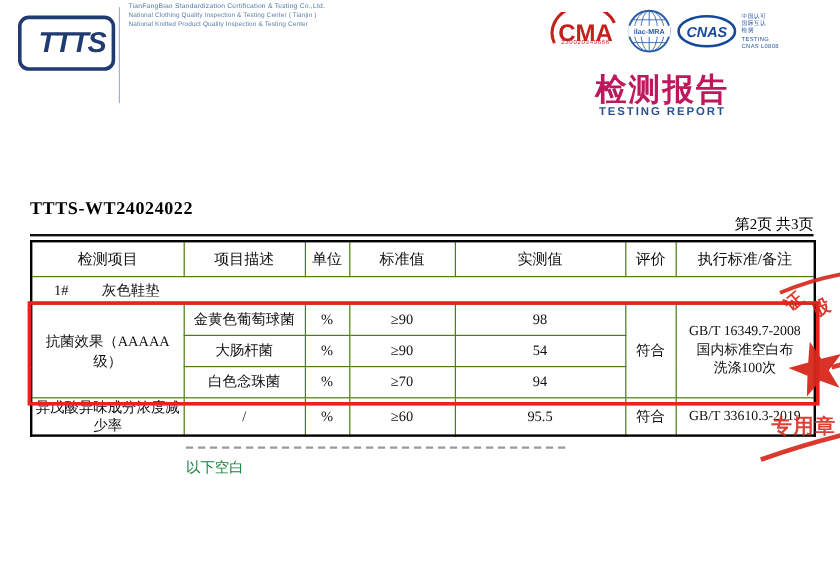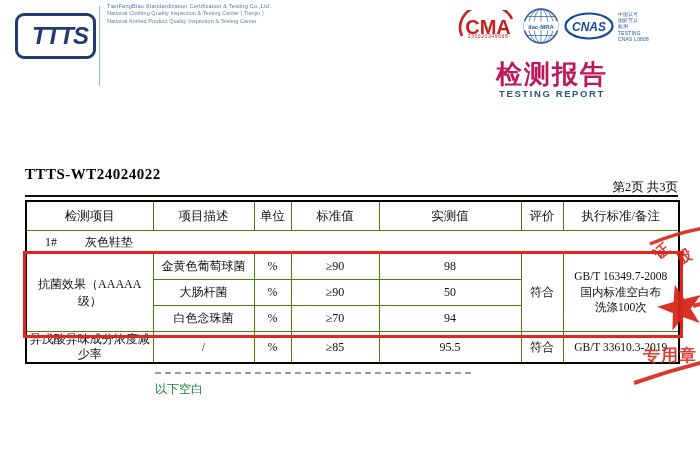--- a/index.html
+++ b/index.html
@@ -162,33 +162,33 @@
       <td rowspan="3" class="std-note">
         <div>GB/T 16349.7-2008</div>
         <div>国内标准空白布</div>
         <div>洗涤100次</div>
       </td>
     </tr>
     <tr class="bact">
       <td>大肠杆菌</td>
       <td>%</td>
       <td>≥90</td>
-      <td>50</td>
+      <td>54</td>
     </tr>
     <tr class="bact">
       <td>白色念珠菌</td>
       <td>%</td>
       <td>≥70</td>
       <td>94</td>
     </tr>
     <tr class="odor">
       <td>异戊酸异味成分浓度减少率</td>
       <td>/</td>
       <td>%</td>
-      <td>≥85</td>
+      <td>≥60</td>
       <td>95.5</td>
       <td>符合</td>
       <td class="std-note">GB/T 33610.3-2019</td>
     </tr>
   </tbody>
 </table>
 
 <div class="abs highlight-box"></div>
 
 <div class="abs dash-separator"></div>

